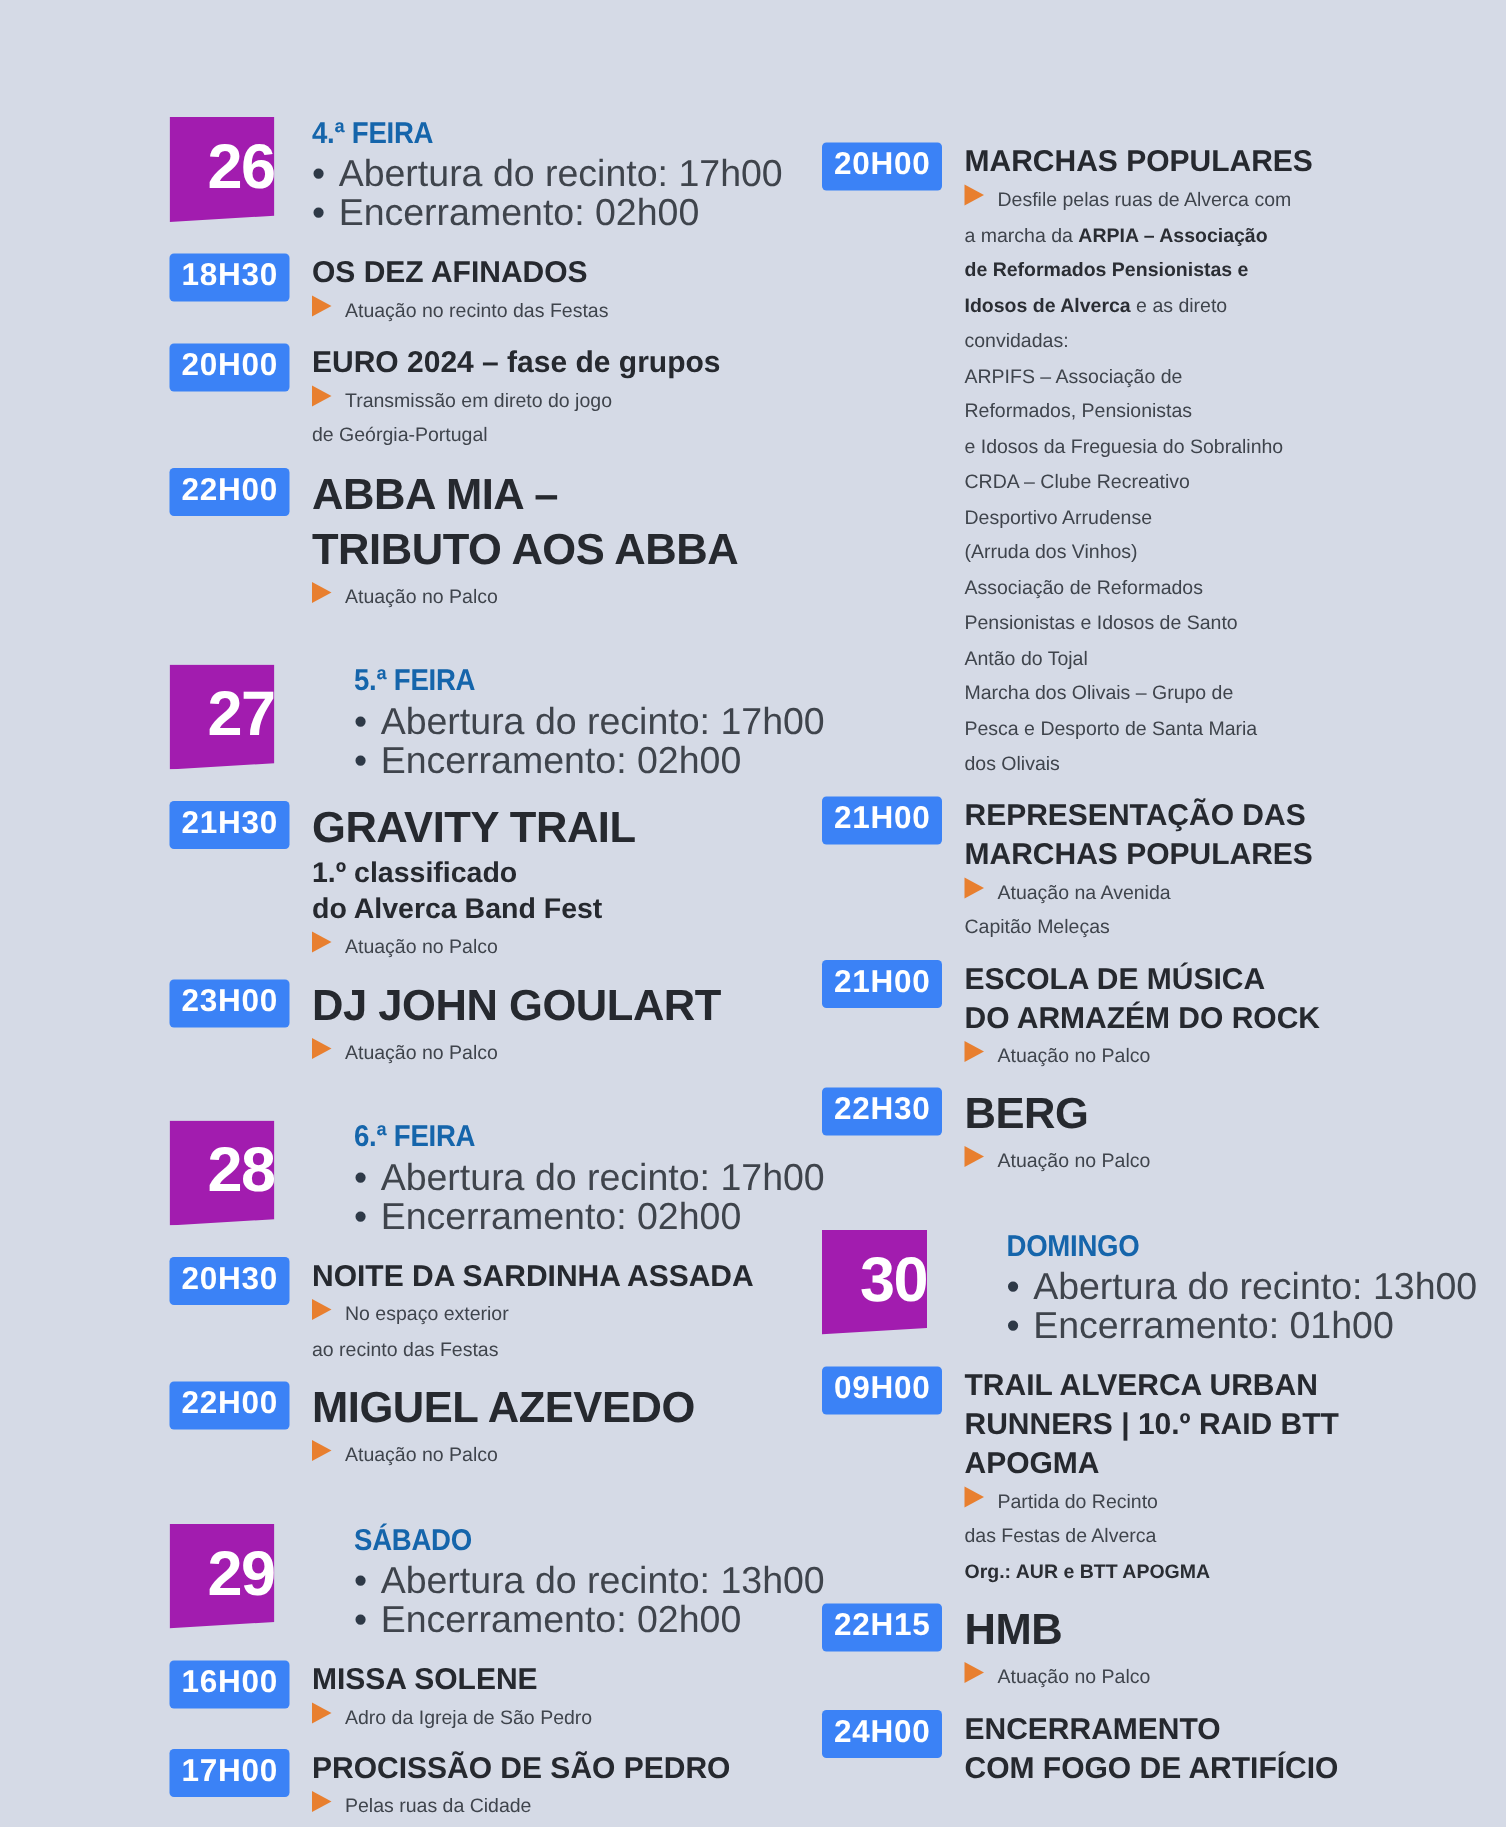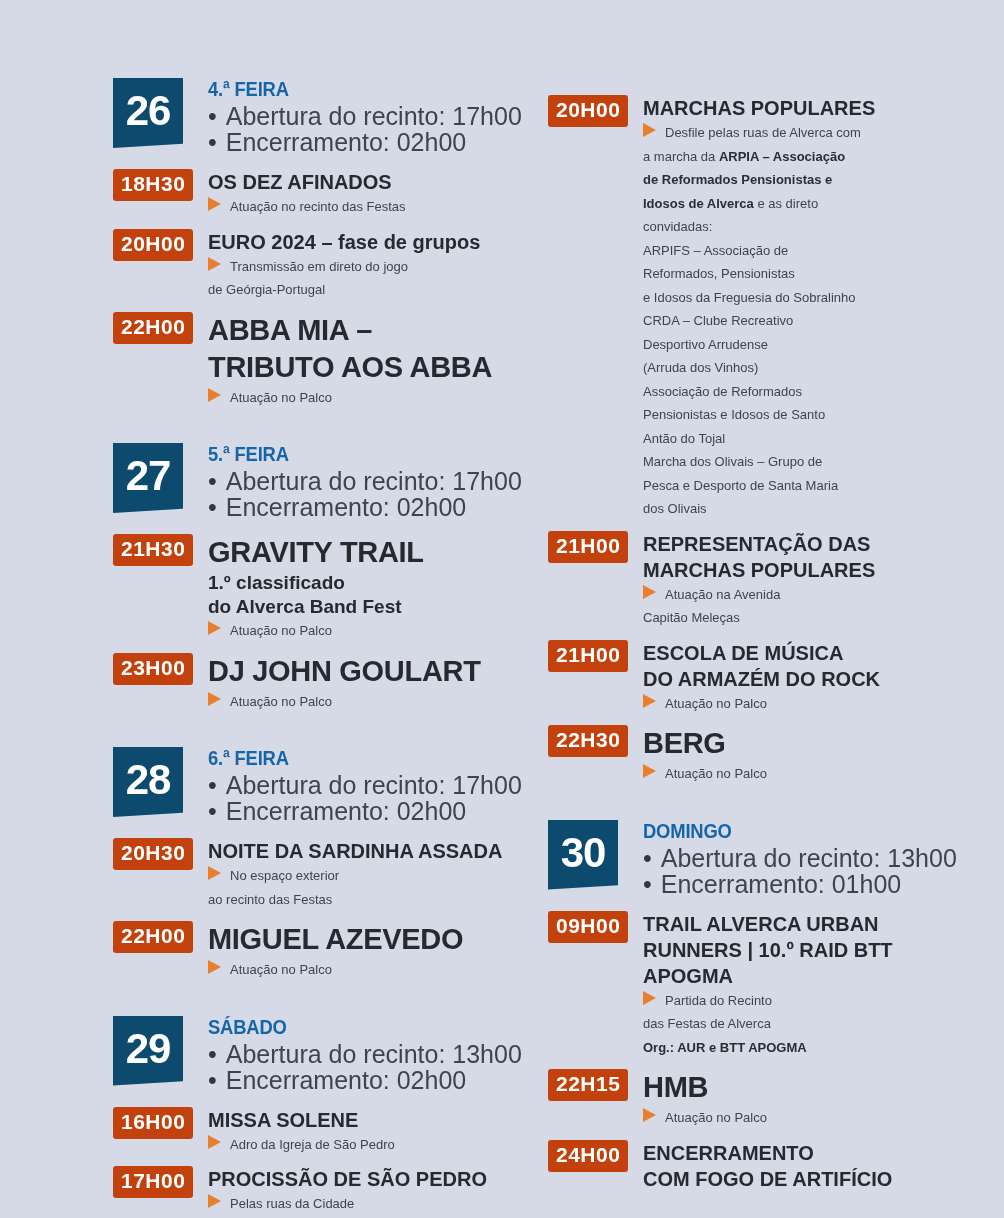--- a/index.html
+++ b/index.html
@@ -10,47 +10,47 @@
     position: relative;
     overflow: hidden;
   }
   #page { position: absolute; inset: 0; }
   .col { position: absolute; display: flex; flex-direction: column; }
   #col-0 { left: 113px; top: 78px;  width: 412px; }
   #col-1 { left: 548px; top: 95px;  width: 438px; }
 
   .block { display: flex; align-items: flex-start; margin-bottom: 10px; }
   .block--day { margin-bottom: 14px; }
-  .block--day:not(:first-child) { margin-top: 24px; }
+  .block--day:not(:first-child) { margin-top: 24px; gap: 28px; }
 
   .badge-cell { width: 95px; flex: 0 0 95px; }
   .content-cell { flex: 1 1 auto; min-width: 0; }
 
   .day-box {
     width: 70px; height: 70px;
-    background: #0c4a6e;
-    display: flex; align-items: center; justify-content: center;
+    background: #a21caf;
+    display: flex; align-items: center; justify-content: flex-end;
     clip-path: polygon(0 0, 100% 0, 100% 94%, 0 100%);
   }
   .day-number {
     color: #ffffff; font-size: 42px; font-weight: bold; letter-spacing: -1px;
     line-height: 1; padding-bottom: 4px;
   }
   .weekday {
     color: #1565ab; font-size: 20px; font-weight: 800;
     line-height: 22px; margin-bottom: 3px; letter-spacing: -0.2px;
     transform: scaleX(0.92); transform-origin: 0 50%;
     white-space: nowrap;
   }
   .info-line { font-size: 25px; color: #3f444c; line-height: 26px; white-space: nowrap; }
   .info-line .dot { color: #2e3947; margin-right: 9px; }
 
   .time-badge {
     display: inline-block; min-width: 64px;
-    background: #c2410c; color: #ffffff;
+    background: #3b82f6; color: #ffffff;
     font-size: 21px; font-weight: bold; letter-spacing: 0.5px;
     text-align: center; padding: 3px 8px 5px; border-radius: 3px;
   }
 
   .title-line { font-weight: bold; color: #26292f; }
   .title-line--md { font-size: 20px; line-height: 26px; }
   .title-line--lg { font-size: 29px; line-height: 37px; letter-spacing: -0.3px; }
 
   .sub-line { font-size: 19px; font-weight: bold; color: #26292f; line-height: 24px; }
 

